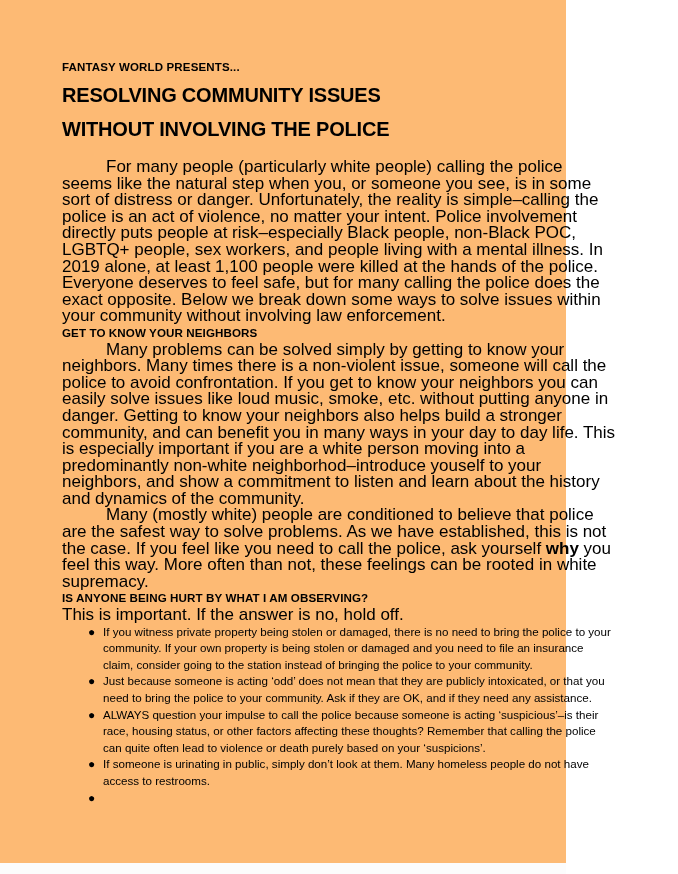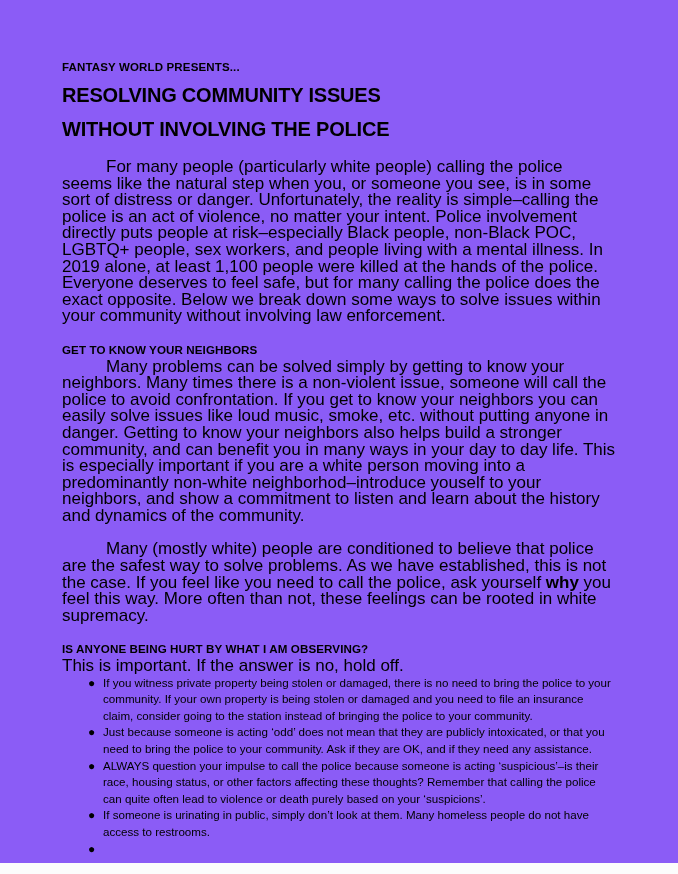--- a/index.html
+++ b/index.html
@@ -12,23 +12,23 @@
     width: 678px;
     height: 874px;
     overflow: hidden;
     font-family: "Liberation Sans", sans-serif;
     color: #000000;
     -webkit-font-smoothing: antialiased;
   }
 
   .page {
     position: relative;
-    width: 678px;
+    width: 566px;
     height: 874px;
-    background: #8b5cf6;
+    background: #fdba74;
     box-sizing: border-box;
   }
 
   
   .page-bottom-band {
     position: absolute;
     left: 0;
     right: 0;
     bottom: 0;
     height: 11px;
@@ -78,21 +78,20 @@
 
   .section-heading {
     font-size: 11.6px;
     font-weight: bold;
     line-height: 16.6px;
     margin: 0;
     letter-spacing: 0.1px;
   }
 
   .section {
-    margin-top: 17px;
   }
 
   .bullets {
     margin: 0;
     padding: 0;
     list-style: none;
   }
 
   .bullet {
     position: relative;

